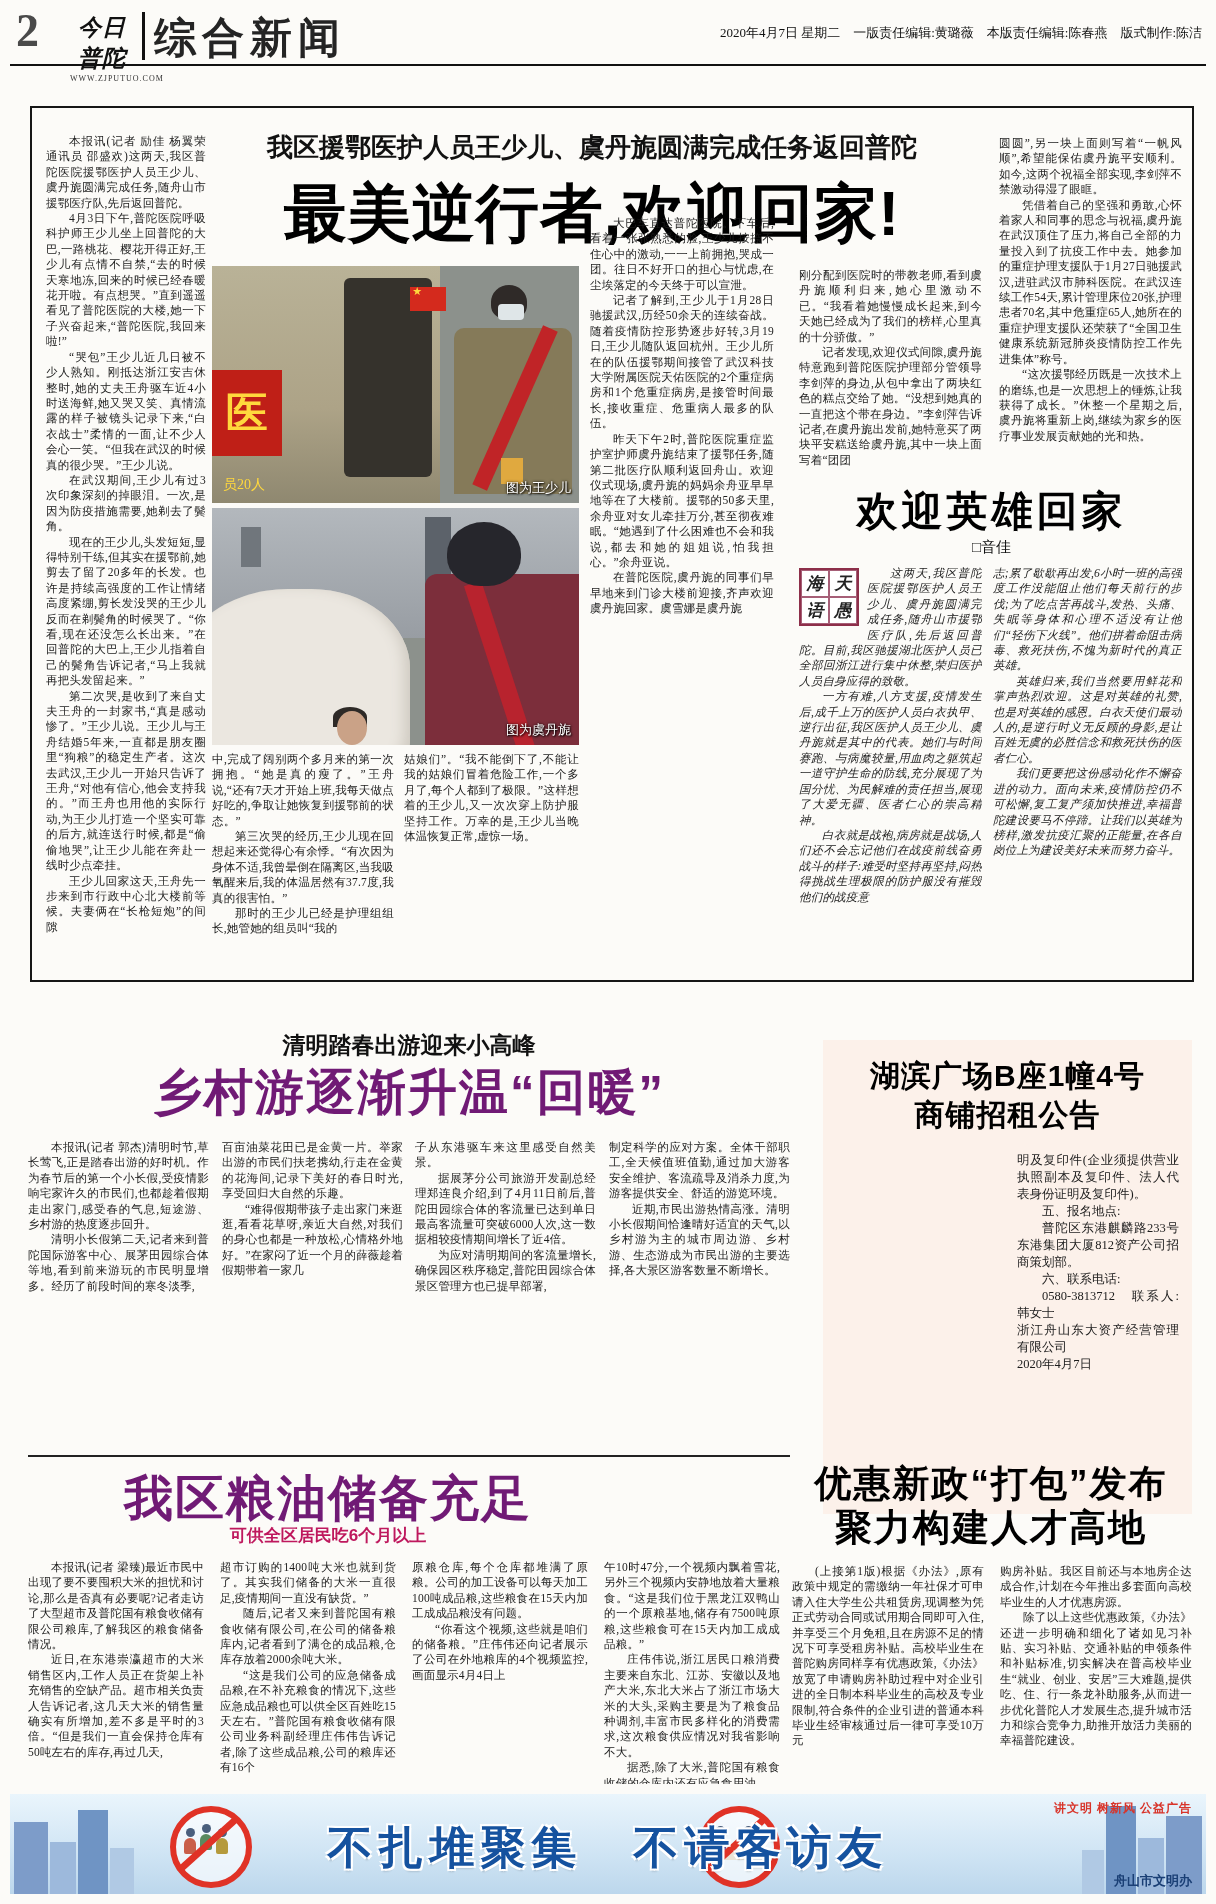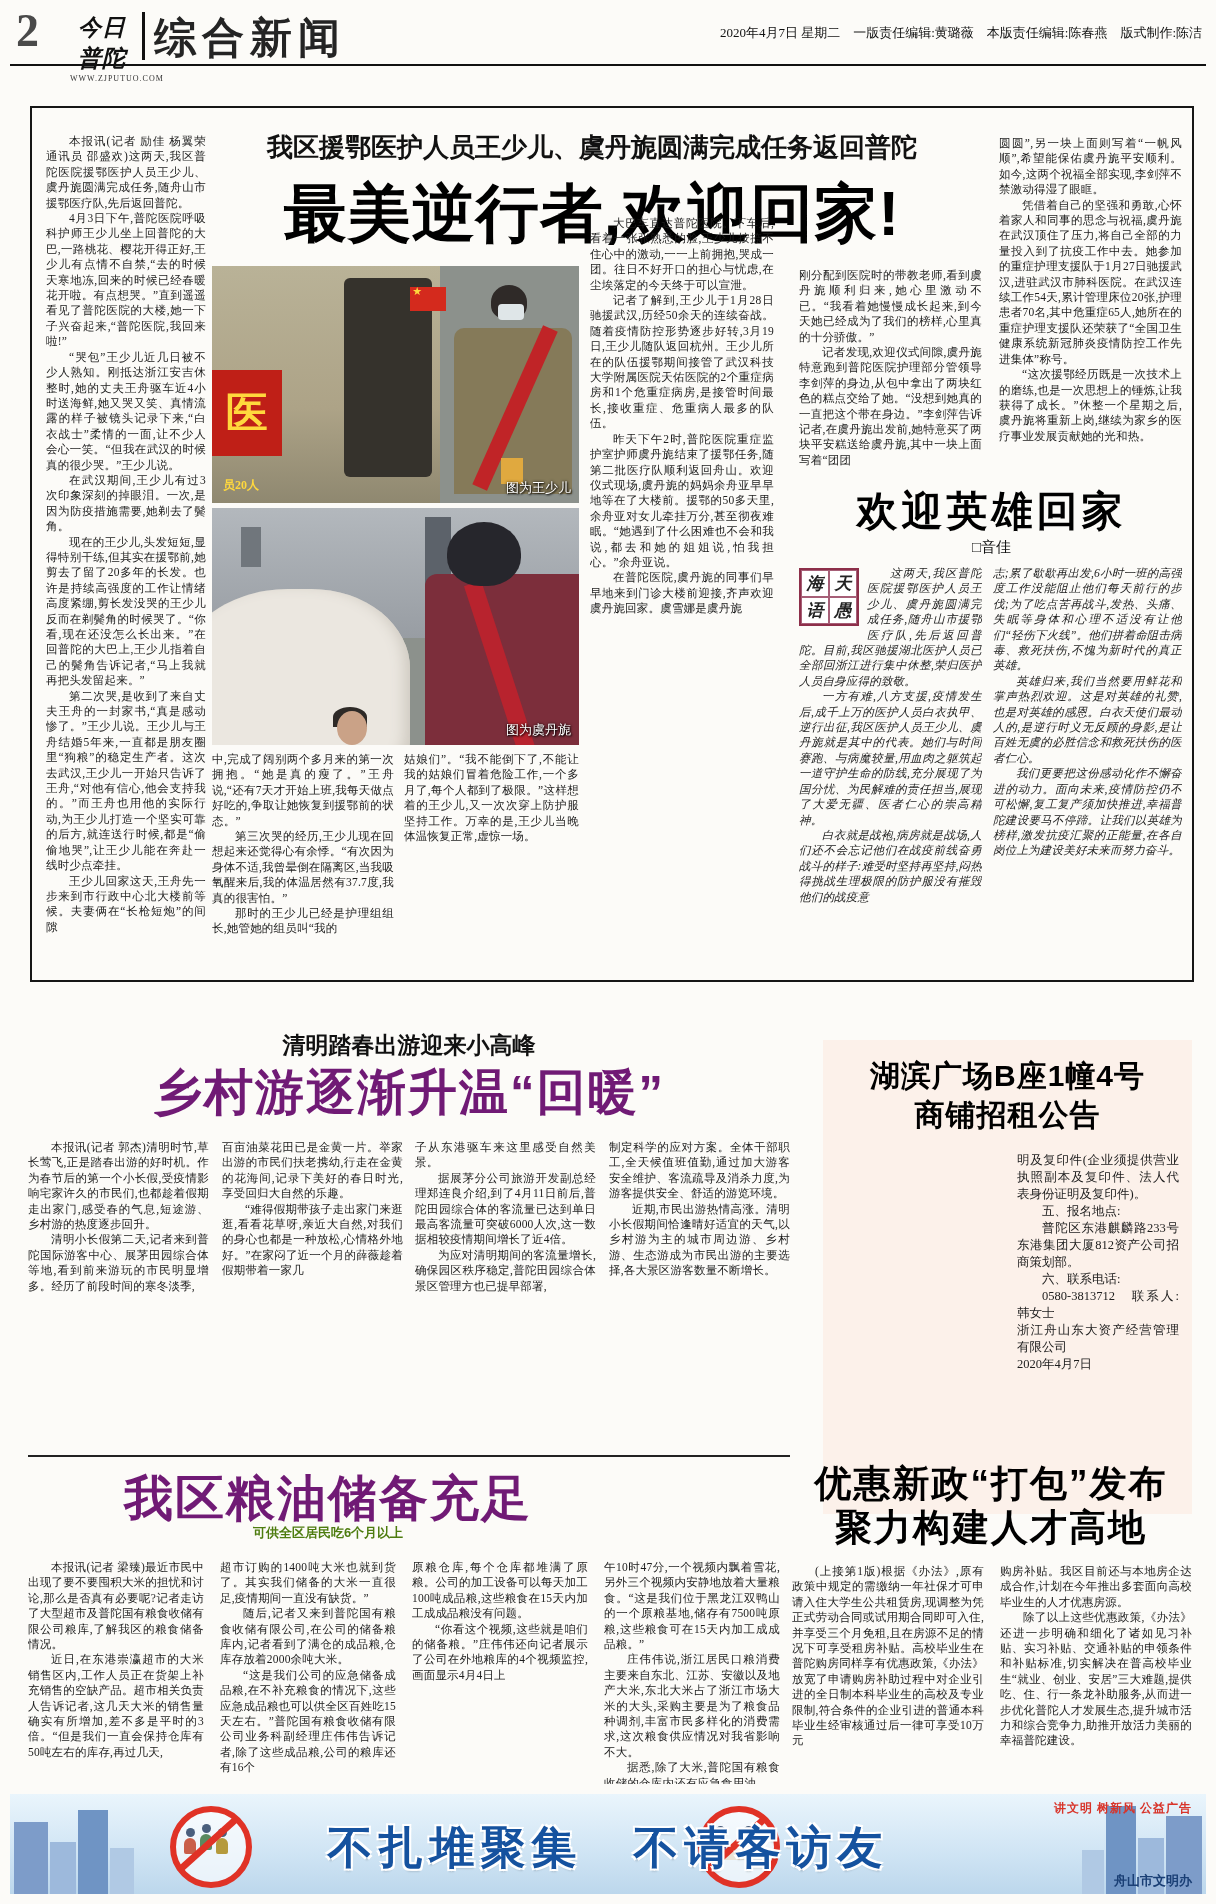--- a/index.html
+++ b/index.html
@@ -35,21 +35,21 @@
             color:#222;border:1px solid #a65f77;font-style:italic;}
   
   .photo{overflow:hidden;background:#8c918c;}
   .photo .caption{position:absolute;right:8px;bottom:6px;color:#fff;font-size:13px;
             text-shadow:0 0 3px #000,1px 1px 2px #000;font-family:"Liberation Sans","DejaVu Sans",sans-serif;}
   .p1-bus{position:absolute;left:0;top:0;width:62%;height:100%;
           background:linear-gradient(180deg,#b9b297 0%,#ada387 60%,#8f8870 100%);}
   .p1-door{position:absolute;left:36%;top:5%;width:24%;height:84%;background:#35322c;border-radius:6px;}
   .p1-red{position:absolute;left:0;top:44%;width:19%;height:36%;background:#bf1f17;display:flex;
           align-items:center;justify-content:center;color:#ffd83d;font-size:42px;font-weight:900;}
-  .p1-mark{position:absolute;left:3%;bottom:4%;color:#ffd83d;font-size:12px;font-weight:bold;}
+  .p1-mark{position:absolute;left:3%;bottom:4%;color:#ffd83d;font-size:14px;font-weight:normal;}
   .p1-flag{position:absolute;left:54%;top:9%;width:36px;height:24px;background:#d42a1d;}
   .p1-flag:after{content:"★";position:absolute;left:2px;top:-2px;color:#ffd83d;font-size:11px;}
   .p1-head{position:absolute;left:76%;top:8%;width:36px;height:34px;background:#2f2a28;border-radius:50% 50% 40% 40%;}
   .p1-mask{position:absolute;left:78%;top:16%;width:26px;height:16px;background:#dfe6e8;border-radius:4px;}
   .p1-body{position:absolute;left:66%;top:26%;width:32%;height:70%;background:#857a59;border-radius:10px 10px 0 0;}
   .p1-sash{position:absolute;left:45%;top:-4%;width:16px;height:105%;background:#c02427;transform:rotate(24deg);}
   .p1-fringe{position:absolute;left:40%;bottom:6%;width:22px;height:26px;background:#e0a93f;}
   .p2-sky{position:absolute;left:0;top:0;width:100%;height:55%;
           background:linear-gradient(180deg,#b3b8bd,#989da3);}
   .p2-b1{position:absolute;left:58%;top:4%;width:26px;height:70px;background:#5c626a;}
@@ -60,21 +60,21 @@
   .p2-hair{position:absolute;left:64%;top:6%;width:74px;height:64px;background:#26262c;border-radius:50% 50% 45% 45%;}
   .p2-robe{position:absolute;left:58%;top:28%;width:46%;height:75%;background:#7c2e3b;border-radius:12px 12px 0 0;}
   .p2-sash{position:absolute;left:76%;top:30%;width:18px;height:75%;background:#b8232e;transform:rotate(-18deg);}
   .p2-kid{position:absolute;left:34%;bottom:0;width:30px;height:34px;background:#caa287;border-radius:50%;}
   .p2-kidhair{position:absolute;left:33%;bottom:18px;width:34px;height:20px;background:#2e2a27;border-radius:50% 50% 0 0;}
   
   .kicker-sm{font-size:23px;font-weight:700;text-align:center;color:#111;
              font-family:"Liberation Sans","DejaVu Sans",sans-serif;}
   .headline-lg{font-size:49px;font-weight:900;text-align:center;color:#701a75;letter-spacing:2px;
              font-family:"Liberation Sans","DejaVu Sans",sans-serif;}
-  .subhead{font-size:13px;font-weight:700;text-align:center;color:#4d7c0f;
+  .subhead{font-size:17px;font-weight:700;text-align:center;color:#be185d;
              font-family:"Liberation Sans","DejaVu Sans",sans-serif;}
   .rule{background:#222;height:2px;}
   .headline-md{font-size:37px;font-weight:900;text-align:center;color:#000;letter-spacing:2px;
              font-family:"Liberation Sans","DejaVu Sans",sans-serif;line-height:1.18;}
   
   .notice{background:#fcf1ea;}
   .notice-title{font-size:30px;font-weight:900;text-align:center;color:#000;letter-spacing:1px;
              font-family:"Liberation Sans","DejaVu Sans",sans-serif;line-height:1.3;}
   .notice-col{font-size:12.5px;line-height:17px;text-align:justify;overflow:hidden;}
   .notice-col .para{margin:0;text-indent:2em;}

